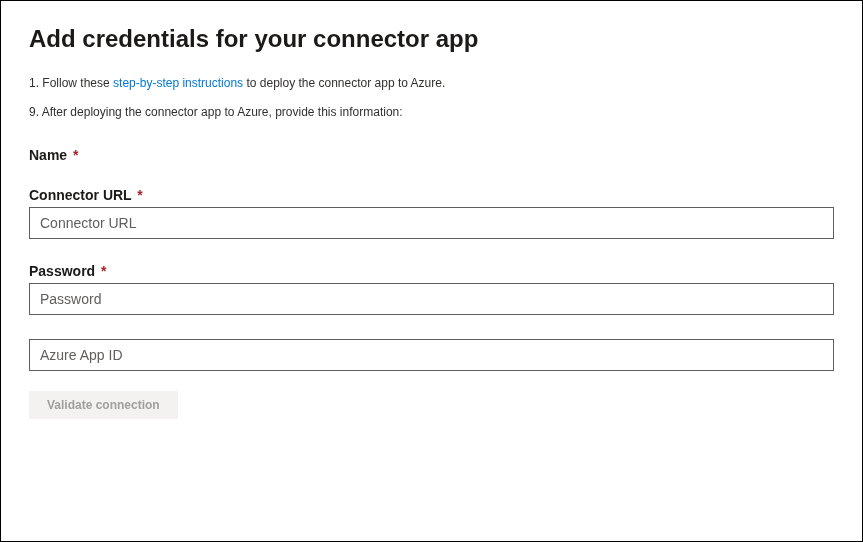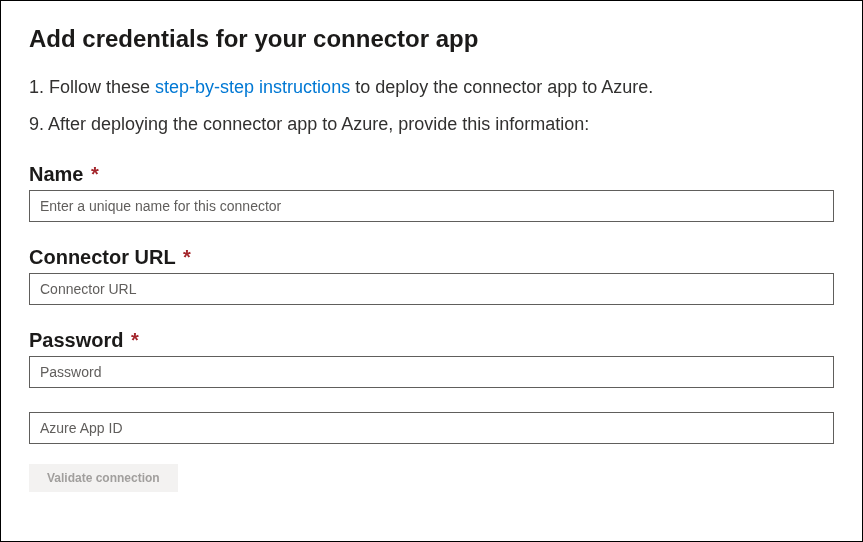--- a/index.html
+++ b/index.html
@@ -16,35 +16,35 @@
       border: 1px solid #000;
       padding: 24px 28px;
     }
     h1 {
       font-size: 24px;
       font-weight: 700;
       color: #1b1a19;
       margin-bottom: 22px;
     }
     .instruction {
-      font-size: 18px;
+      font-size: 12px;
       color: #323130;
       margin-bottom: 12px;
       line-height: 1.4;
     }
     .instruction a {
       color: #0078d4;
       text-decoration: none;
     }
     .form-group {
       margin-top: 24px;
     }
     .form-label {
       display: block;
-      font-size: 20px;
+      font-size: 14px;
       font-weight: 600;
       color: #1b1a19;
       margin-bottom: 4px;
     }
     .required {
       color: #a4262c;
       margin-left: 2px;
     }
     .form-input {
       width: 100%;
@@ -85,21 +85,20 @@
   <span>1. Follow these </span><a href="#">step-by-step instructions</a><span> to deploy the connector app to Azure.</span>
 </p>
 
 <p class="instruction">9. After deploying the connector app to Azure, provide this information:</p>
 
 <div class="form-group first-group">
   <label class="form-label">
     <span>Name</span>
     <span class="required">*</span>
   </label>
-  <input type="text" class="form-input" placeholder="Enter a unique name for this connector" style="">
 </div>
 
 <div class="form-group">
   <label class="form-label">
     <span>Connector URL</span>
     <span class="required">*</span>
   </label>
   <input type="text" class="form-input" placeholder="Connector URL" style="">
 </div>
 

